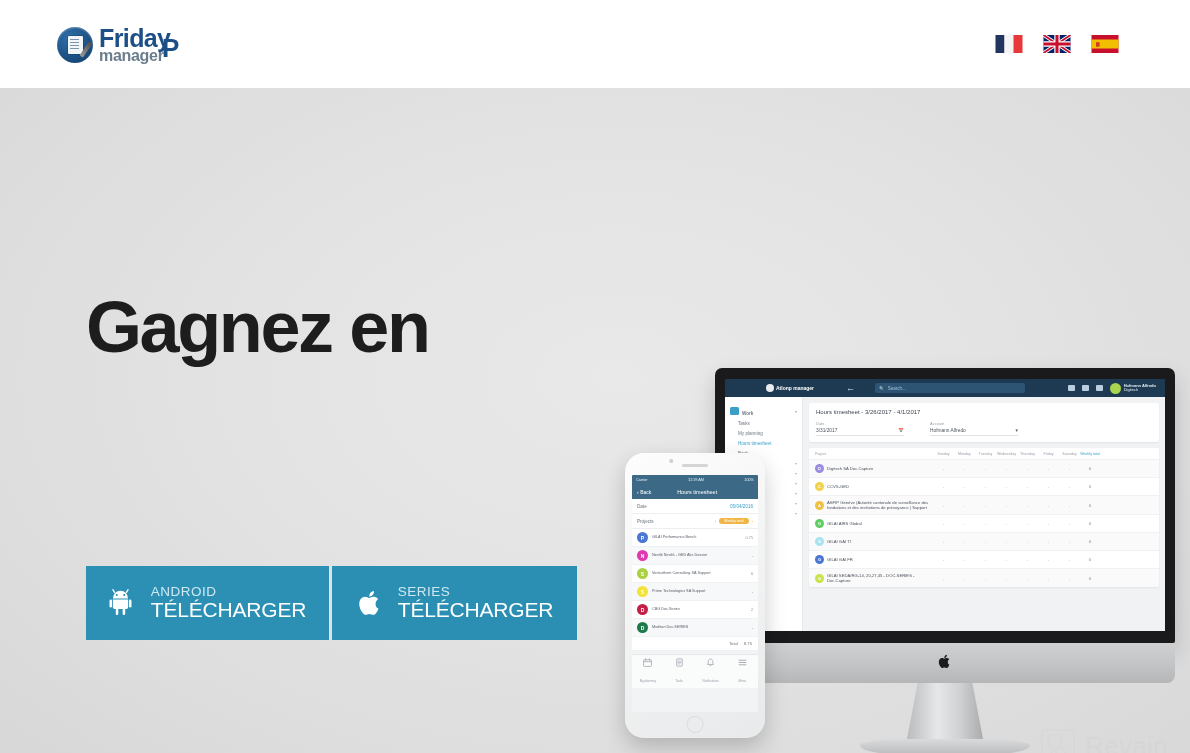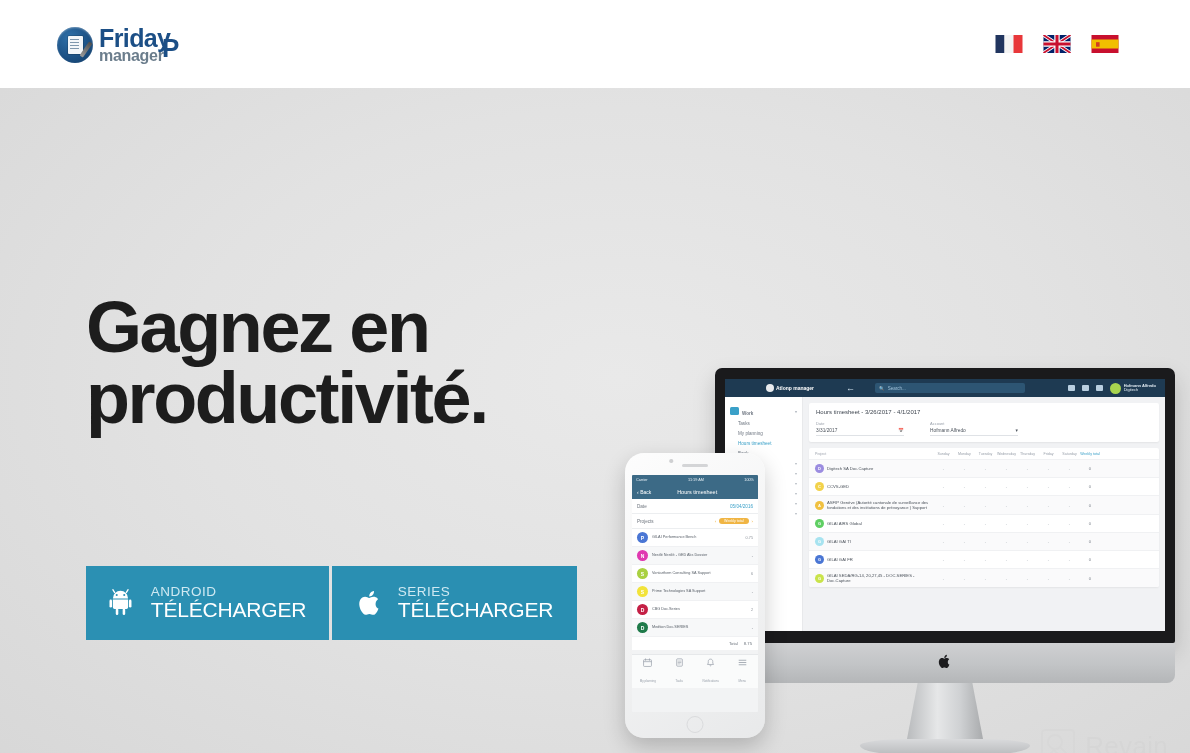--- a/index.html
+++ b/index.html
@@ -309,21 +309,20 @@
       <rect x="5" y="8" width="4" height="5" fill="#c8102e" opacity=".75"></rect>
     </svg>
   </div>
 </div>
 
 <div class="hero">
 
   <div class="hero-copy">
     <h1 class="hero-title">
       <span>Gagnez en</span><br>
-      <span>productivité.</span>
     </h1>
   </div>
 
   <div class="dl-buttons">
     <div class="dl-btn">
       <svg class="dl-icon" viewBox="0 0 24 26">
         <g fill="#ffffff">
           <path d="M4.6 4.2 L3.2 2.0" stroke="#fff" stroke-width="1.1" stroke-linecap="round"></path>
           <path d="M14.4 4.2 L15.8 2.0" stroke="#fff" stroke-width="1.1" stroke-linecap="round"></path>
           <path d="M3.2 10.2 h12.6 v6.4 a1.4 1.4 0 0 1 -1.4 1.4 h-9.8 a1.4 1.4 0 0 1 -1.4 -1.4 z"></path>

